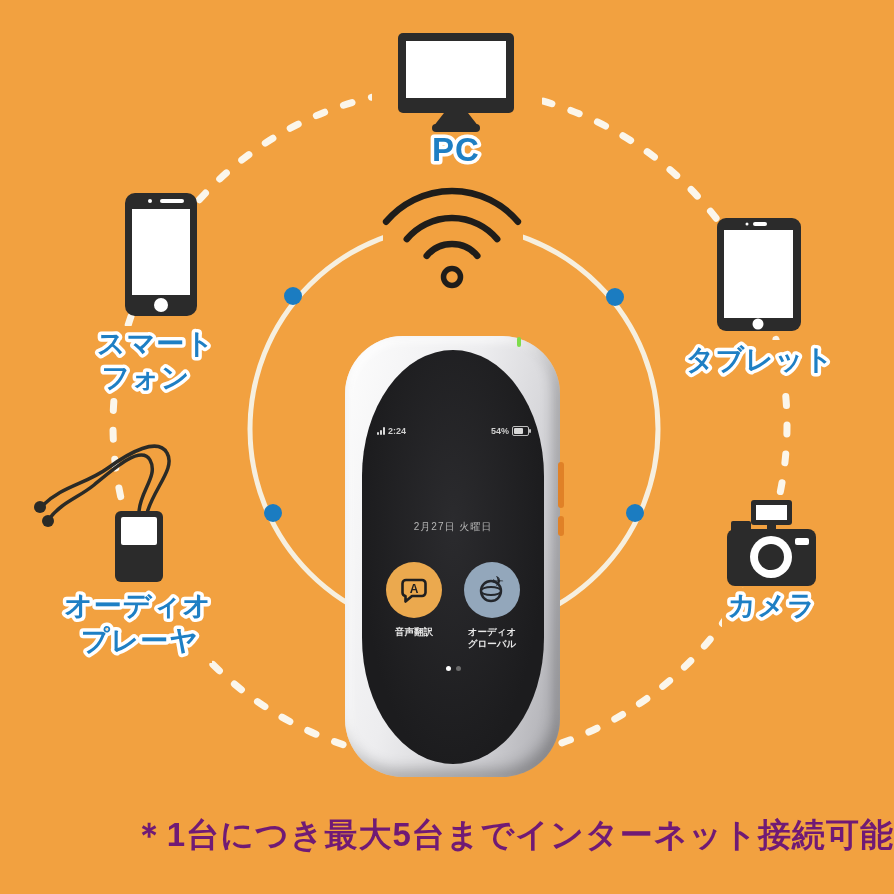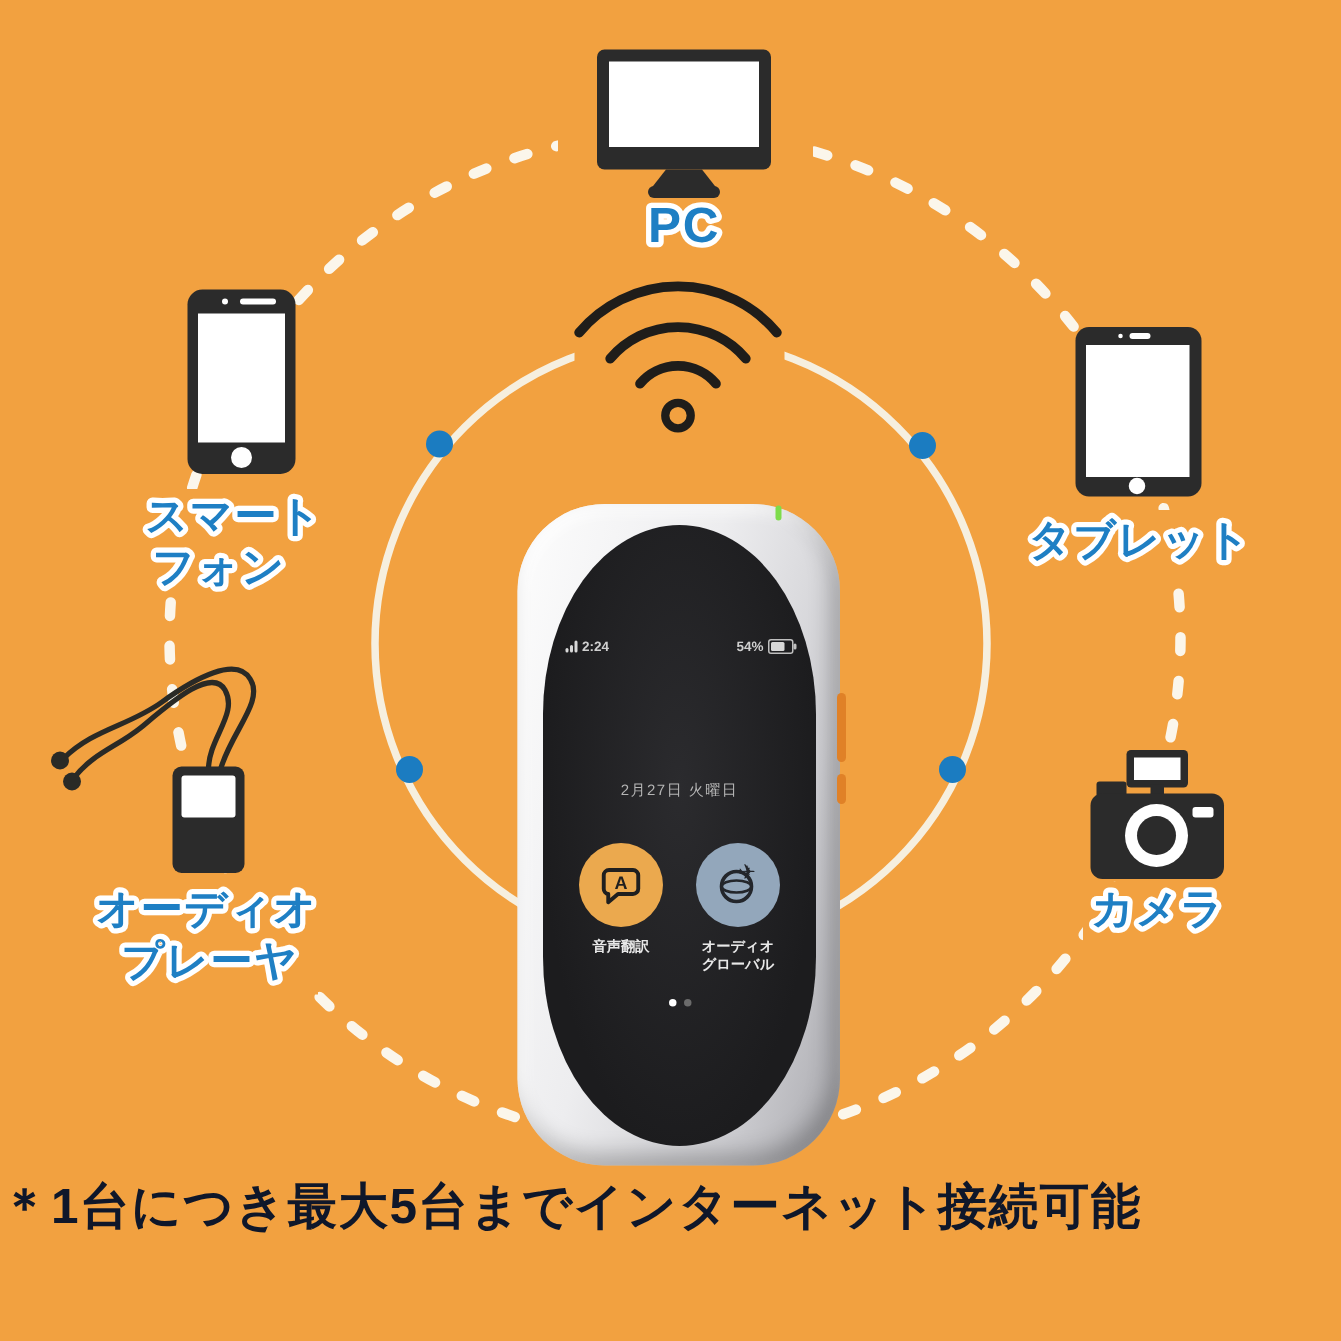--- a/index.html
+++ b/index.html
@@ -53,22 +53,22 @@
   .app-btn{width:56px;height:56px;border-radius:50%;border:none;padding:0;display:flex;align-items:center;justify-content:center;cursor:pointer;}
   .app-btn.orange{background:#EBA94E;}
   .app-btn.gray{background:#93A7BB;}
   .app-label{margin-top:8px;font-size:9.5px;line-height:11.5px;color:#e8e8e8;text-align:center;white-space:nowrap;font-weight:bold;}
   .pagedots{position:absolute;top:316px;left:0;right:0;display:flex;justify-content:center;gap:5px;}
   .pagedots span{width:5px;height:5px;border-radius:50%;background:#6b6b6b;}
   .pagedots span.on{background:#ffffff;}
 
   
   .footnote{
-    position:absolute;top:782px;left:0;width:100%;text-align:left;
-    color:#0f172a;font-size:33px;font-weight:800;letter-spacing:1px;
+    position:absolute;top:813px;left:0;width:100%;text-align:right;
+    color:#701a75;font-size:33px;font-weight:800;letter-spacing:1px;
   }
 </style>
 </head>
 <body>
 
 <div class="stage">
 
   <svg width="894" height="894" viewBox="0 0 894 894">
 
     <g>

